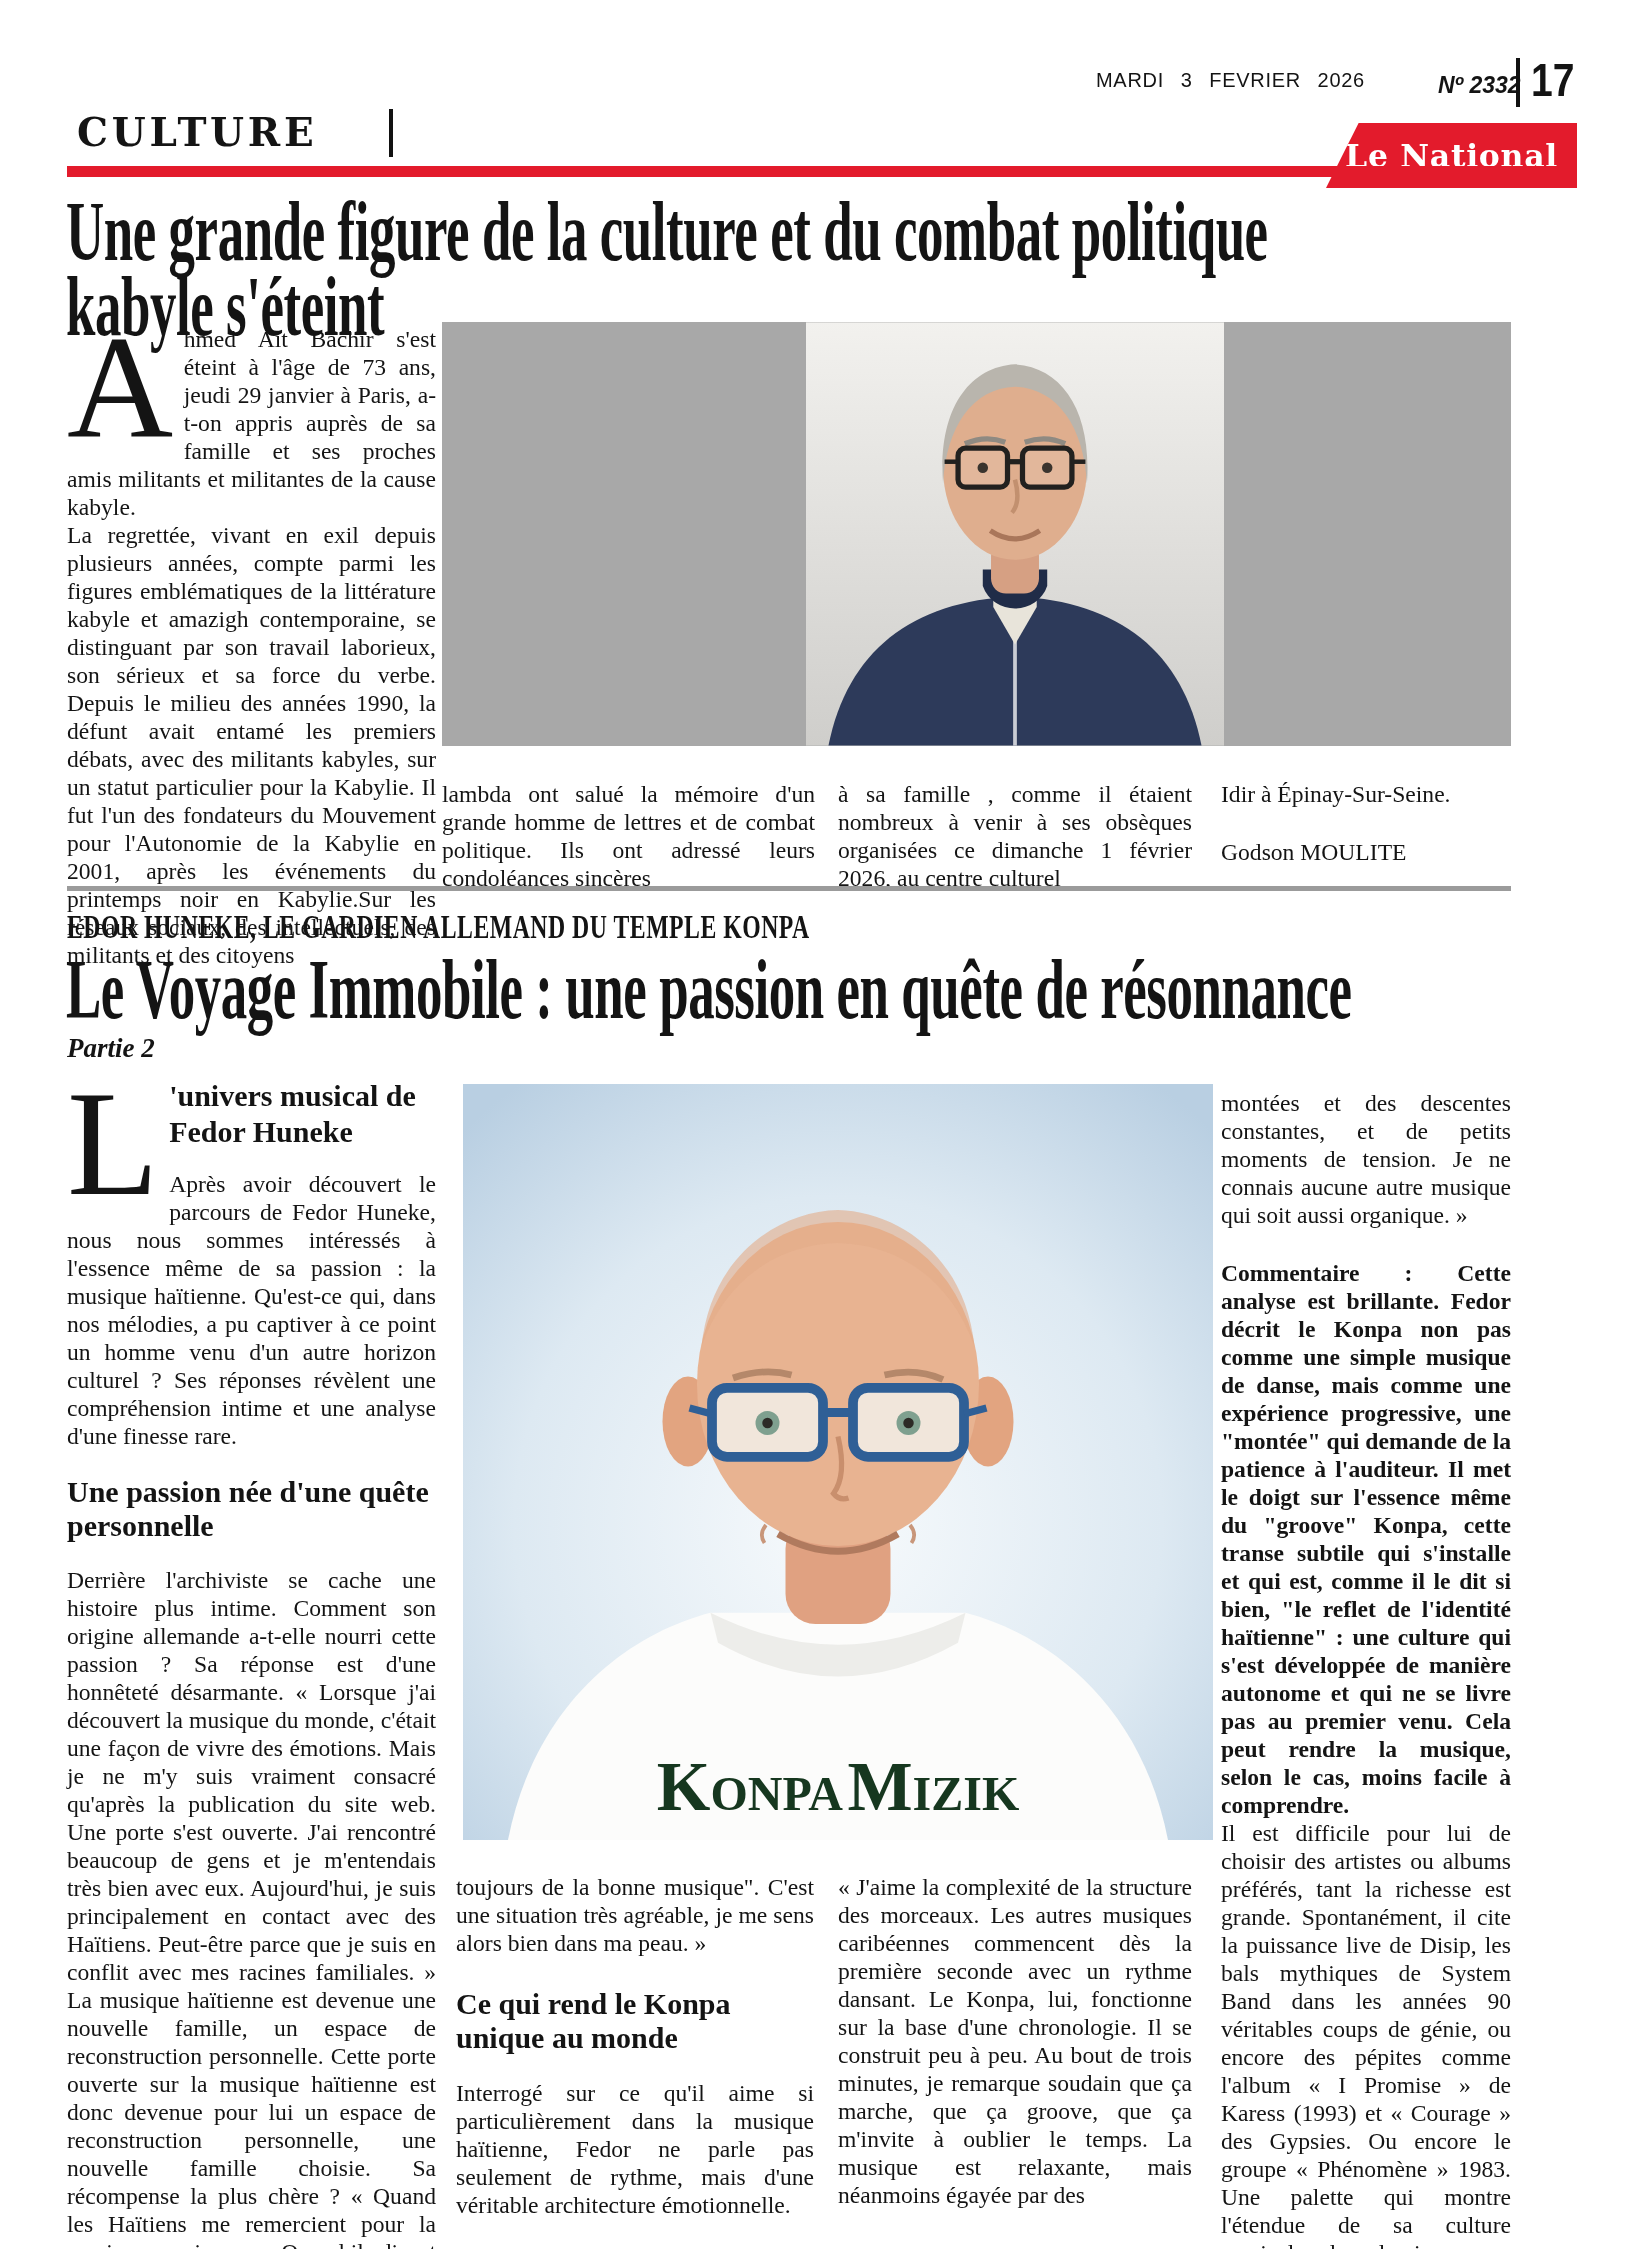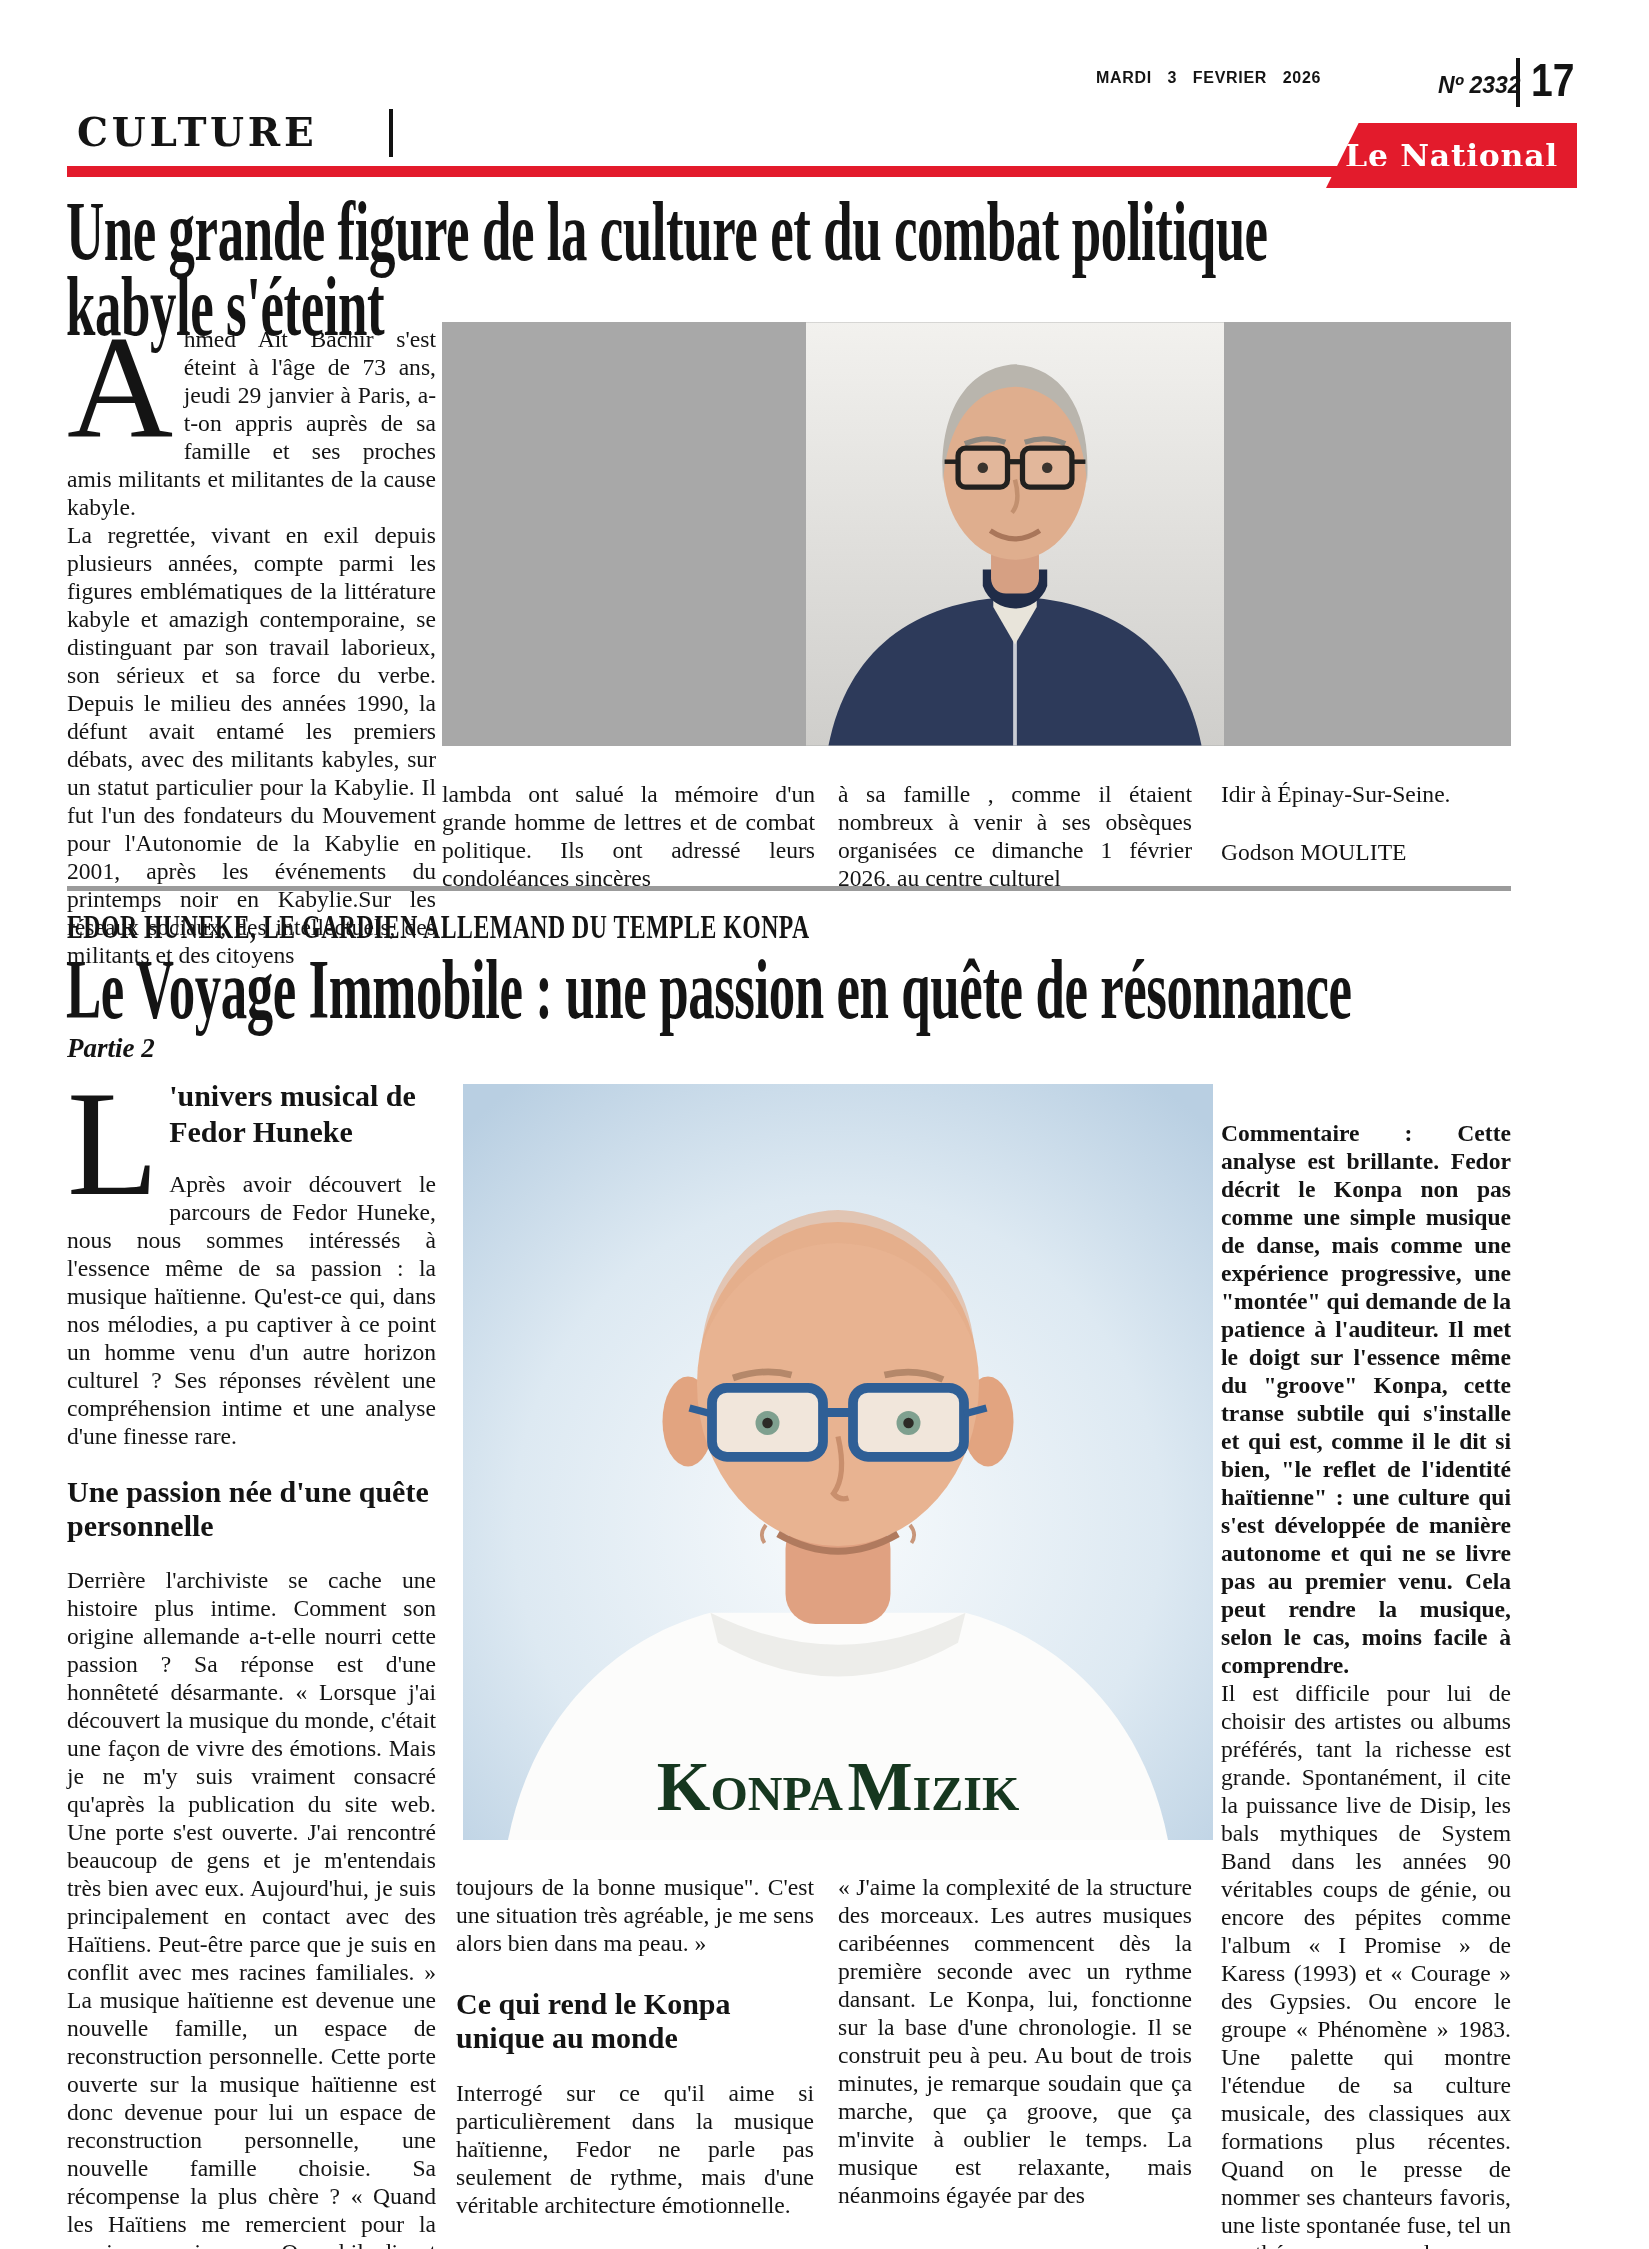--- a/index.html
+++ b/index.html
@@ -1,20 +1,20 @@
 <!DOCTYPE html>
 <html style="font-size:12px"><head>
 <meta charset="utf-8">
 <style>
   html,body{margin:0;padding:0;background:#ffffff;}
   .page{position:relative;width:1650px;height:2250px;background:#ffffff;overflow:hidden;
         font-family:"Liberation Serif",serif;color:#141414;}
   .abs{position:absolute;}
   
-  .dateline{font-family:"Liberation Sans",sans-serif;font-weight:bold;font-size:16px;
+  .dateline{font-family:"Liberation Sans",sans-serif;font-weight:normal;font-size:20px;
             letter-spacing:0.7px;word-spacing:10.5px;transform:scaleX(.82);transform-origin:left top;white-space:nowrap;}
   .issue{font-family:"Liberation Sans",sans-serif;font-weight:bold;font-size:23px;
          transform:scaleX(.8);transform-origin:right top;white-space:nowrap;}
   .pagenum{font-family:"Liberation Sans",sans-serif;font-weight:bold;font-size:46px;
            transform:scaleX(.85);transform-origin:left top;line-height:1;}
   .vbar{background:#111;}
   .section-title{font-family:"DejaVu Serif",serif;font-weight:bold;font-size:39px;letter-spacing:3.7px;}
   .brand-banner{background:#e31b2c;clip-path:polygon(13% 0,100% 0,100% 100%,0 100%);
                 display:flex;align-items:center;justify-content:center;}
   .brand-banner span{font-family:"DejaVu Serif",serif;font-weight:bold;font-size:31.5px;color:#ffffff;
@@ -185,19 +185,20 @@
     <p>toujours de la bonne musique". C'est une situation très agréable, je me sens alors bien dans ma peau. »</p>
     <div class="subhead" style="margin:30px 0 24px 0;"> Ce qui rend le Konpa unique au monde</div>
     <p>Interrogé sur ce qu'il aime si particulièrement dans la musique haïtienne, Fedor ne parle pas seulement de rythme, mais d'une véritable architecture émotionnelle.</p>
   </div>
 
   <div class="abs bt" style="left:838px;top:1873px;width:354px;">
     <p>« J'aime la complexité de la structure des morceaux. Les autres musiques caribéennes commencent dès la première seconde avec un rythme dansant. Le Konpa, lui, fonctionne sur la base d'une chronologie. Il se construit peu à peu. Au bout de trois minutes, je remarque soudain que ça marche, que ça groove, que ça m'invite à oublier le temps. La musique est relaxante, mais néanmoins égayée par des</p>
   </div>
 
   <div class="abs bt" style="left:1221px;top:1089px;width:290px;">
+    <p>montées et des descentes constantes, et de petits moments de tension. Je ne connais aucune autre musique qui soit aussi organique. »</p>
     <p class="boldpara" style="margin-top:30px;">Commentaire : Cette analyse est brillante. Fedor décrit le Konpa non pas comme une simple musique de danse, mais comme une expérience progressive, une "montée" qui demande de la patience à l'auditeur. Il met le doigt sur l'essence même du "groove" Konpa, cette transe subtile qui s'installe et qui est, comme il le dit si bien, "le reflet de l'identité haïtienne" : une culture qui s'est développée de manière autonome et qui ne se livre pas au premier venu. Cela peut rendre la musique, selon le cas, moins facile à comprendre.</p>
     <p>Il est difficile pour lui de choisir des artistes ou albums préférés, tant la richesse est grande. Spontanément, il cite la puissance live de Disip, les bals mythiques de System Band dans les années 90 véritables coups de génie, ou encore des pépites comme l'album « I Promise » de Karess (1993) et « Courage » des Gypsies. Ou encore le groupe « Phénomène » 1983. Une palette qui montre l'étendue de sa culture musicale, des classiques aux formations plus récentes. Quand on le presse de nommer ses chanteurs favoris, une liste spontanée fuse, tel un panthéon personnel : « Armstrong Jeune. Jude Jean. Emmanuel Obas. Serge Guerrier. Wooly Saint Louis Jean.</p>
 
   </div>
 
 </div>
 
 
 </body></html>

